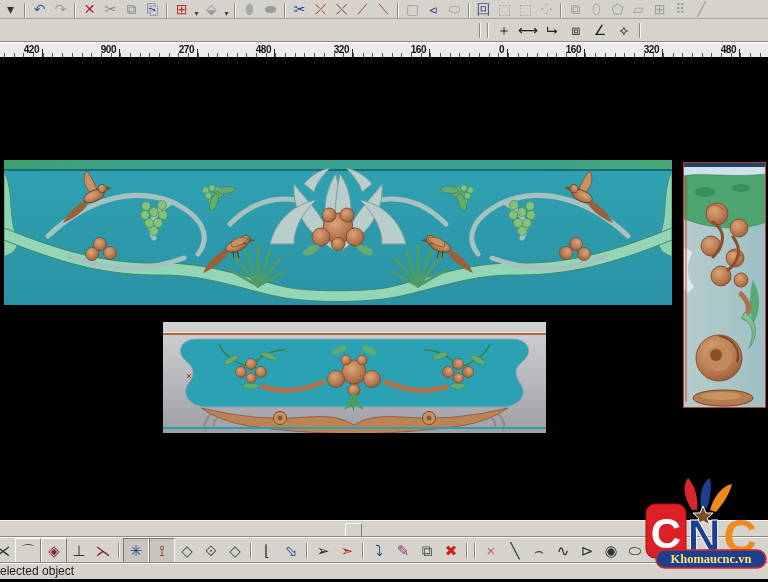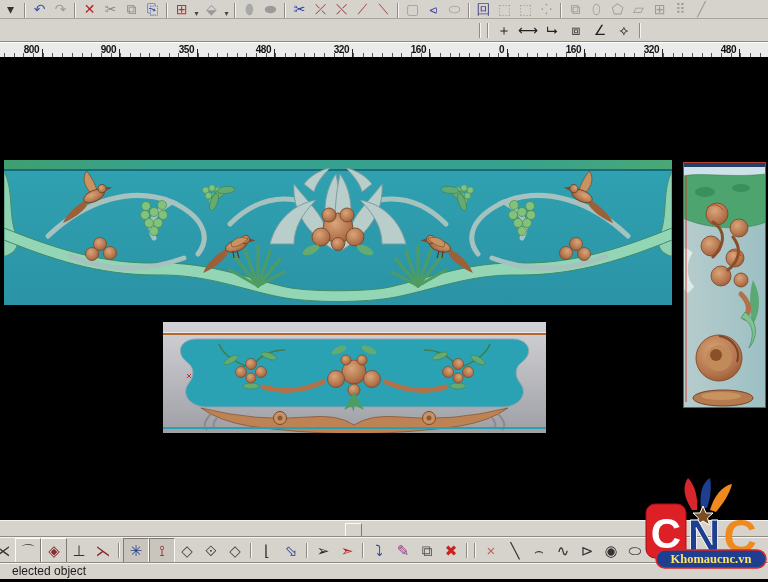--- a/index.html
+++ b/index.html
@@ -36,21 +36,21 @@
   .hscroll{position:absolute;left:0;top:520px;width:768px;height:16px;background:#d6d3cc;
            border-top:1px solid #f4f2ee;}
   .hthumb{position:absolute;left:345px;top:2px;width:15px;height:12px;background:#d6d3cc;
           border:1px solid;border-color:#fbfaf7 #7f7b74 #7f7b74 #fbfaf7;}
   
   .bot{position:absolute;left:0;top:536px;width:768px;height:26px;display:flex;
        align-items:center;background:#d6d3cc;border-top:1px solid #8f8b83;
        box-shadow:inset 0 1px 0 #f6f4f0;overflow:hidden;}
   .status{position:absolute;left:0;top:562px;width:768px;height:17px;background:#d6d3cc;
           border-top:1px solid #8f8b83;box-shadow:inset 0 1px 0 #f6f4f0;
-          font-size:12px;color:#1c1c1c;line-height:17px;padding-left:12px;box-sizing:border-box;}
+          font-size:12px;color:#1c1c1c;line-height:17px;padding-left:0;box-sizing:border-box;}
   .bedge{position:absolute;left:0;top:579px;width:768px;height:3px;background:#000;}
   
   .logo{position:absolute;left:640px;top:478px;width:128px;height:95px;z-index:60;}
 </style>
 </head>
 <body>
 
 <div class="page">
 
   <div class="row1" id="row1">
@@ -183,25 +183,25 @@
       <div class="tick" style="left: 682.3px;"></div>
       <div class="tick" style="left: 692px;"></div>
       <div class="tick" style="left: 701.7px;"></div>
       <div class="tick" style="left: 711.4px;"></div>
       <div class="tick" style="left: 721.1px;"></div>
       <div class="tick" style="left: 730.8px;"></div>
       <div class="tick" style="left: 740.4px;"></div>
       <div class="tick" style="left: 750.1px;"></div>
       <div class="tick" style="left: 759.8px;"></div>
       <div class="tick major" style="left: 42px;"></div>
-      <span class="rlabel" style="left: 39px;">800</span>
+      <span class="rlabel" style="left: 39px;">420</span>
       <div class="tick major" style="left: 119px;"></div>
       <span class="rlabel" style="left: 116px;">900</span>
       <div class="tick major" style="left: 197px;"></div>
-      <span class="rlabel" style="left: 194px;">350</span>
+      <span class="rlabel" style="left: 194px;">270</span>
       <div class="tick major" style="left: 274px;"></div>
       <span class="rlabel" style="left: 271px;">480</span>
       <div class="tick major" style="left: 352px;"></div>
       <span class="rlabel" style="left: 349px;">320</span>
       <div class="tick major" style="left: 429px;"></div>
       <span class="rlabel" style="left: 426px;">160</span>
       <div class="tick major" style="left: 507px;"></div>
       <span class="rlabel" style="left: 504px;">0</span>
       <div class="tick major" style="left: 584px;"></div>
       <span class="rlabel" style="left: 581px;">160</span>

